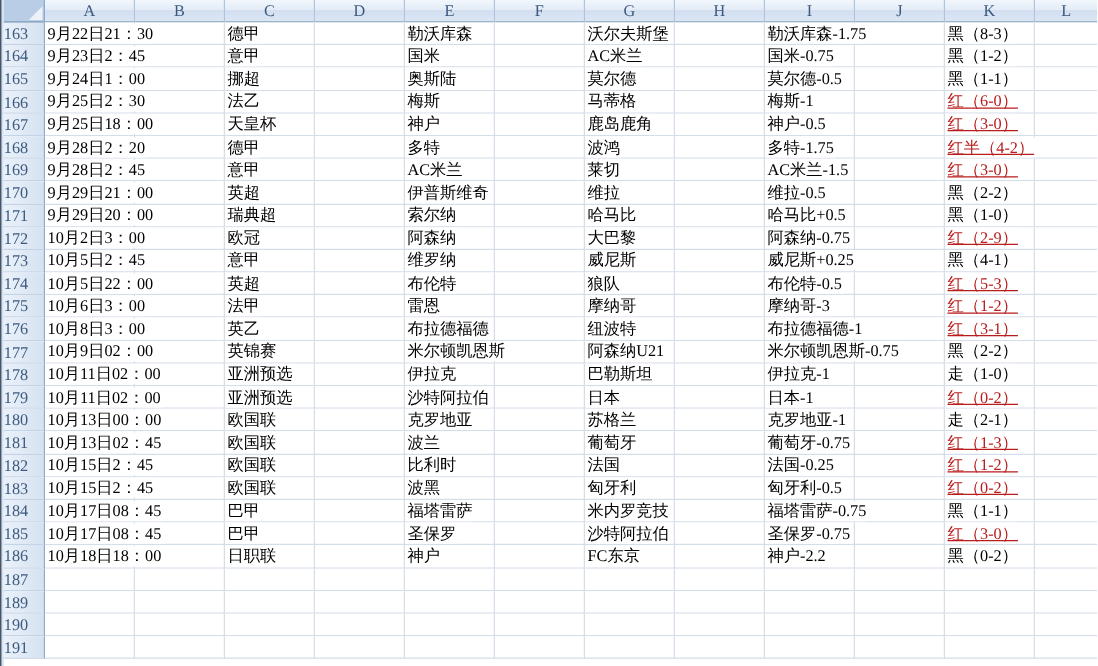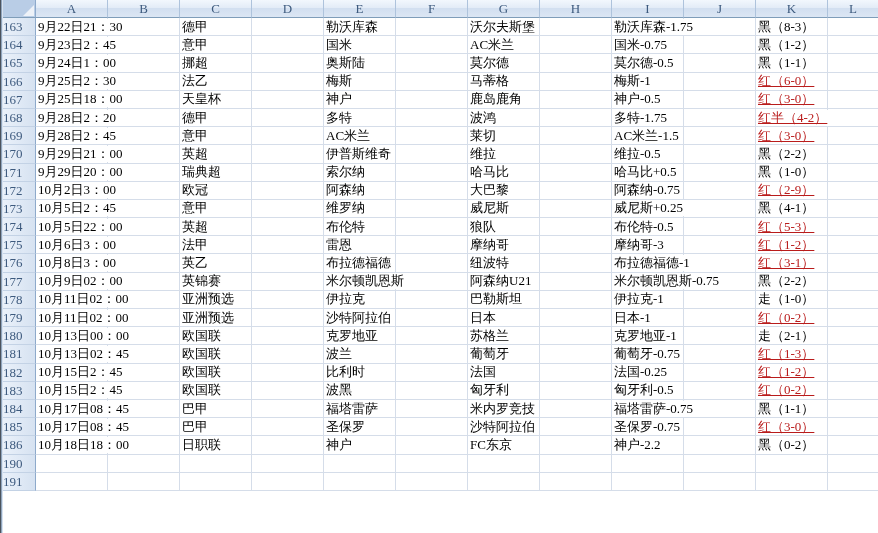--- a/index.html
+++ b/index.html
@@ -744,20 +744,50 @@
           <div class="cell">
             <span class="txt">神户-2.2</span>
           </div>
           <div class="cell"></div>
           <div class="cell">
             <span class="txt">黑（0-2）</span>
           </div>
           <div class="cell last"></div>
         </div>
         <div class="row">
+          <div class="row-h">187</div>
+          <div class="cell"></div>
+          <div class="cell"></div>
+          <div class="cell"></div>
+          <div class="cell"></div>
+          <div class="cell"></div>
+          <div class="cell"></div>
+          <div class="cell"></div>
+          <div class="cell"></div>
+          <div class="cell"></div>
+          <div class="cell"></div>
+          <div class="cell"></div>
+          <div class="cell last"></div>
+        </div>
+        <div class="row">
+          <div class="row-h">189</div>
+          <div class="cell"></div>
+          <div class="cell"></div>
+          <div class="cell"></div>
+          <div class="cell"></div>
+          <div class="cell"></div>
+          <div class="cell"></div>
+          <div class="cell"></div>
+          <div class="cell"></div>
+          <div class="cell"></div>
+          <div class="cell"></div>
+          <div class="cell"></div>
+          <div class="cell last"></div>
+        </div>
+        <div class="row">
           <div class="row-h">190</div>
           <div class="cell"></div>
           <div class="cell"></div>
           <div class="cell"></div>
           <div class="cell"></div>
           <div class="cell"></div>
           <div class="cell"></div>
           <div class="cell"></div>
           <div class="cell"></div>
           <div class="cell"></div>

